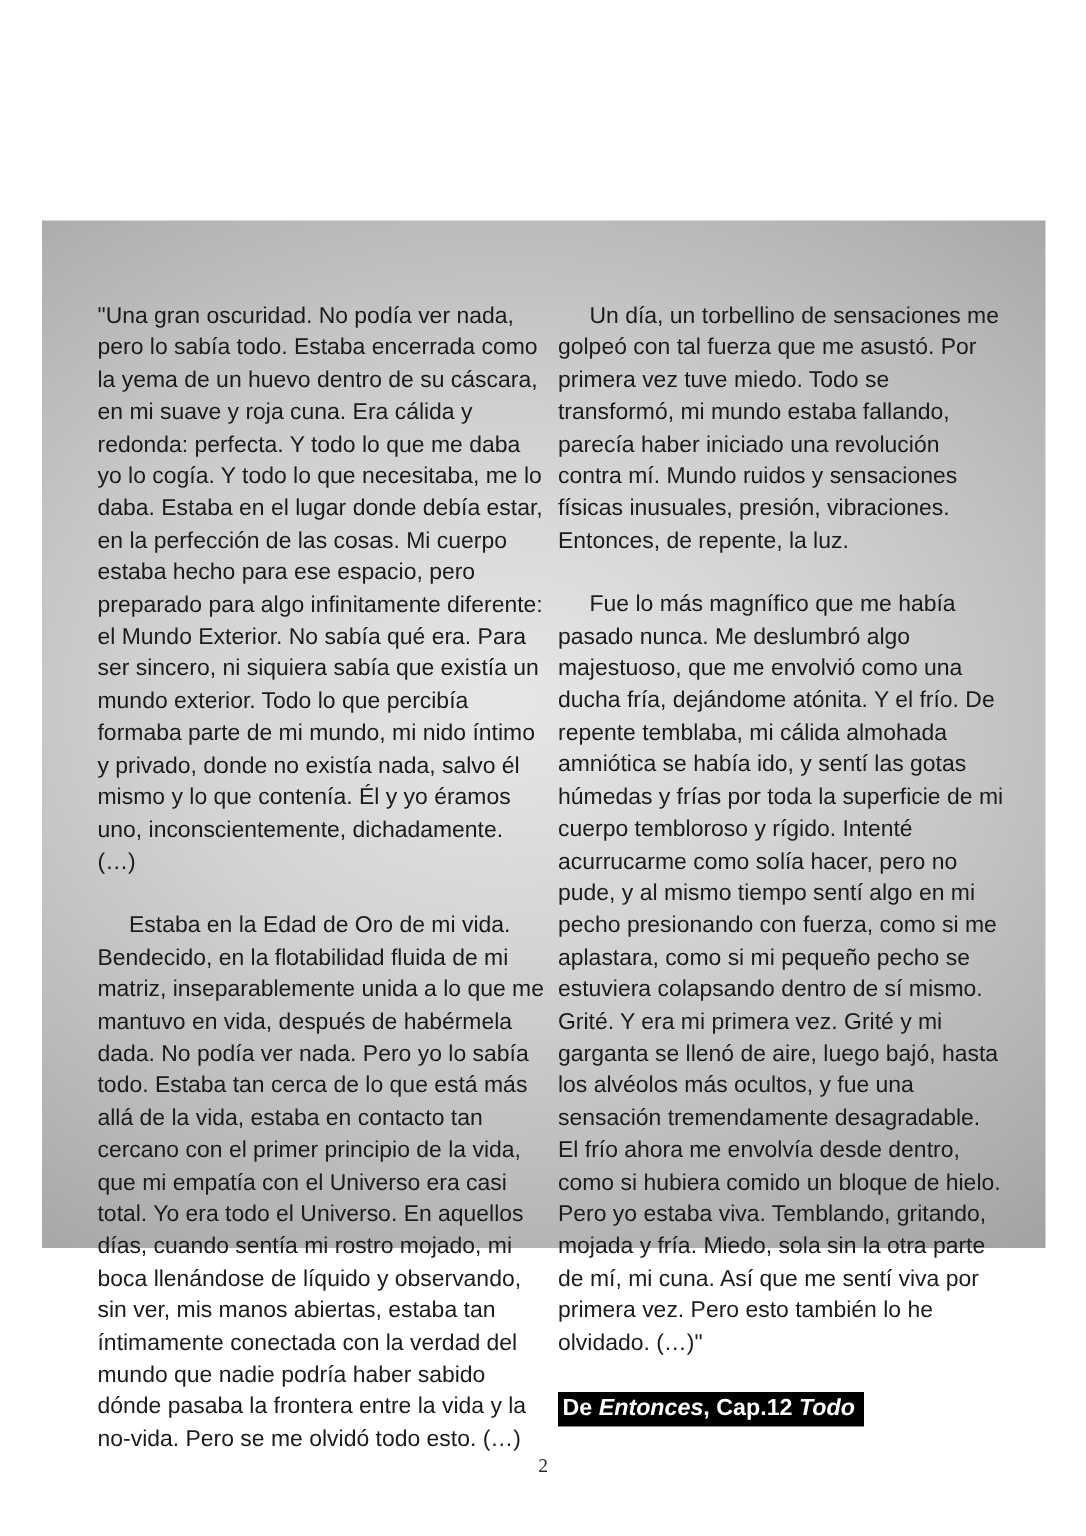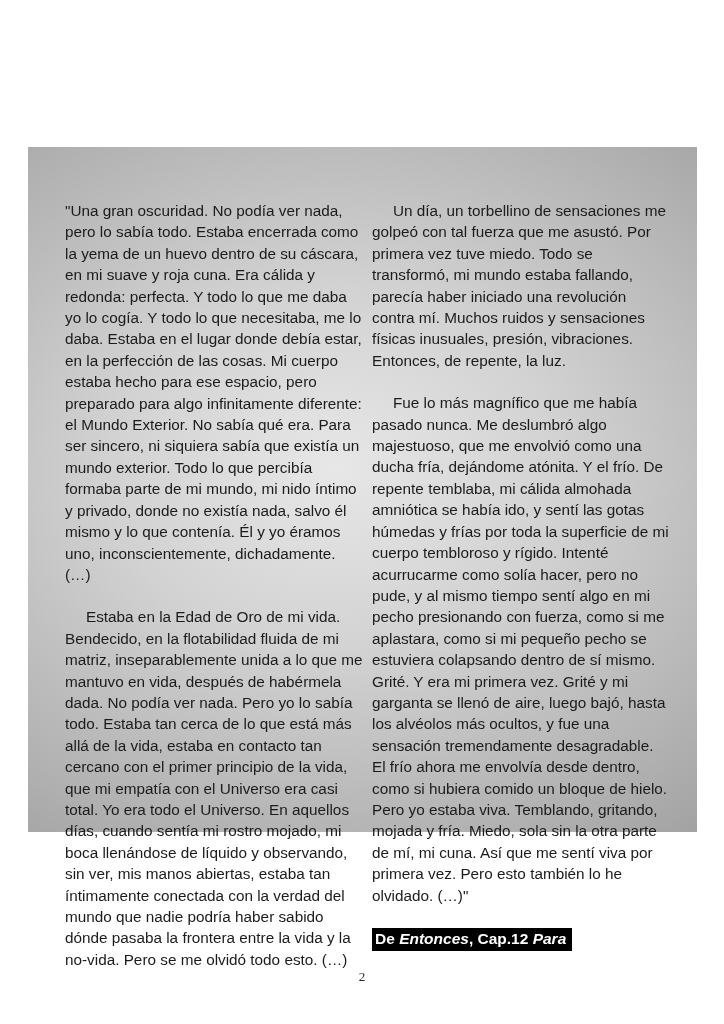--- a/index.html
+++ b/index.html
@@ -75,24 +75,24 @@
 <div class="page">
 
   <div class="sheet">
 
     <div class="col col-left">
       <p>"Una gran oscuridad. No podía ver nada, pero lo sabía todo. Estaba encerrada como la yema de un huevo dentro de su cáscara, en mi suave y roja cuna. Era cálida y redonda: perfecta. Y todo lo que me daba yo lo cogía. Y todo lo que necesitaba, me lo daba. Estaba en el lugar donde debía estar, en la perfección de las cosas. Mi cuerpo estaba hecho para ese espacio, pero preparado para algo infinitamente diferente: el Mundo Exterior. No sabía qué era. Para ser sincero, ni siquiera sabía que existía un mundo exterior. Todo lo que percibía formaba parte de mi mundo, mi nido íntimo y privado, donde no existía nada, salvo él mismo y lo que contenía. Él y yo éramos uno, inconscientemente, dichadamente.  (…)</p>
       <p class="indent">Estaba en la Edad de Oro de mi vida. Bendecido, en la flotabilidad fluida de mi matriz, inseparablemente unida a lo que me mantuvo en vida, después de habérmela dada. No podía ver nada. Pero yo lo sabía todo. Estaba tan cerca de lo que está más allá de la vida, estaba en contacto tan cercano con el primer principio de la vida, que mi empatía con el Universo era casi total. Yo era todo el Universo. En aquellos días, cuando sentía mi rostro mojado, mi boca llenándose de líquido y observando, sin ver, mis manos abiertas, estaba tan íntimamente conectada con la verdad del mundo que nadie podría haber sabido dónde pasaba la frontera entre la vida y la no-vida. Pero se me olvidó todo esto. (…)</p>
     </div>
 
     <div class="col col-right">
-      <p class="indent">Un día, un torbellino de sensaciones me golpeó con tal fuerza que me asustó. Por primera vez tuve miedo. Todo se transformó, mi mundo estaba fallando, parecía haber iniciado una revolución contra mí. Muchos ruidos y sensaciones físicas inusuales, presión, vibraciones. Entonces, de repente, la luz.</p>
+      <p class="indent">Un día, un torbellino de sensaciones me golpeó con tal fuerza que me asustó. Por primera vez tuve miedo. Todo se transformó, mi mundo estaba fallando, parecía haber iniciado una revolución contra mí. Mundo ruidos y sensaciones físicas inusuales, presión, vibraciones. Entonces, de repente, la luz.</p>
       <p class="indent">Fue lo más magnífico que me había pasado nunca. Me deslumbró algo majestuoso, que me envolvió como una ducha fría, dejándome atónita. Y el frío. De repente temblaba, mi cálida almohada amniótica se había ido, y sentí las gotas húmedas y frías por toda la superficie de mi cuerpo tembloroso y rígido. Intenté acurrucarme como solía hacer, pero no pude, y al mismo tiempo sentí algo en mi pecho presionando con fuerza, como si me aplastara, como si mi pequeño pecho se estuviera colapsando dentro de sí mismo. Grité. Y era mi primera vez. Grité y mi garganta se llenó de aire, luego bajó, hasta los alvéolos más ocultos, y fue una sensación tremendamente desagradable. El frío ahora me envolvía desde dentro, como si hubiera comido un bloque de hielo. Pero yo estaba viva. Temblando, gritando, mojada y fría. Miedo, sola sin la otra parte de mí, mi cuna. Así que me sentí viva por primera vez. Pero esto también lo he olvidado. (…)"</p>
       <div class="citation">
-        <span>De </span><span class="it">Entonces</span><span>, Cap.12 </span><span class="it">Para</span>
+        <span>De </span><span class="it">Entonces</span><span>, Cap.12 </span><span class="it">Todo</span>
       </div>
     </div>
 
   </div>
 
   <div class="page-number">2</div>
 
 </div>
 
 </body></html>

